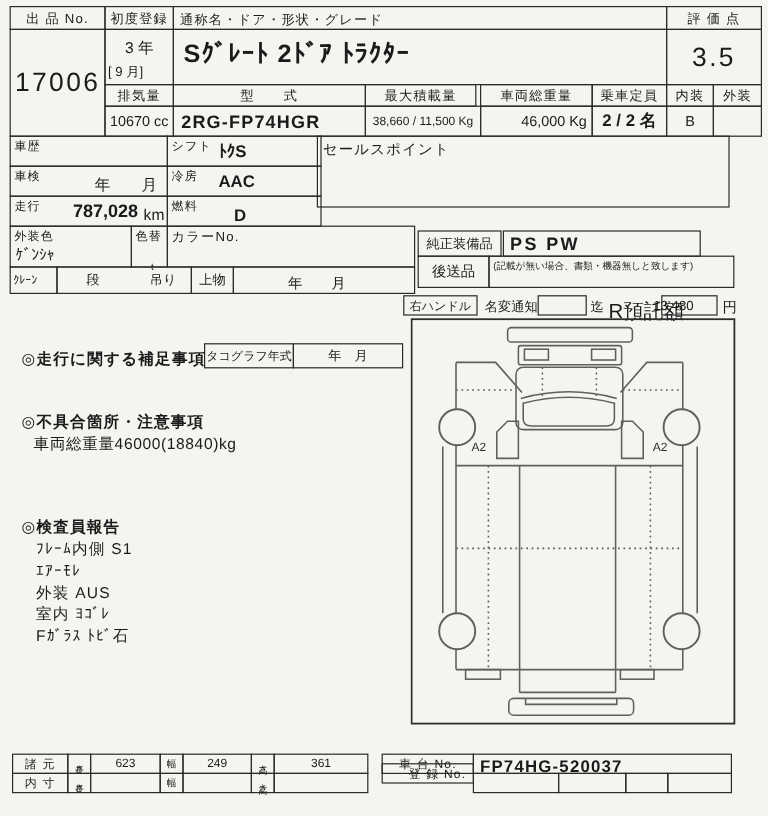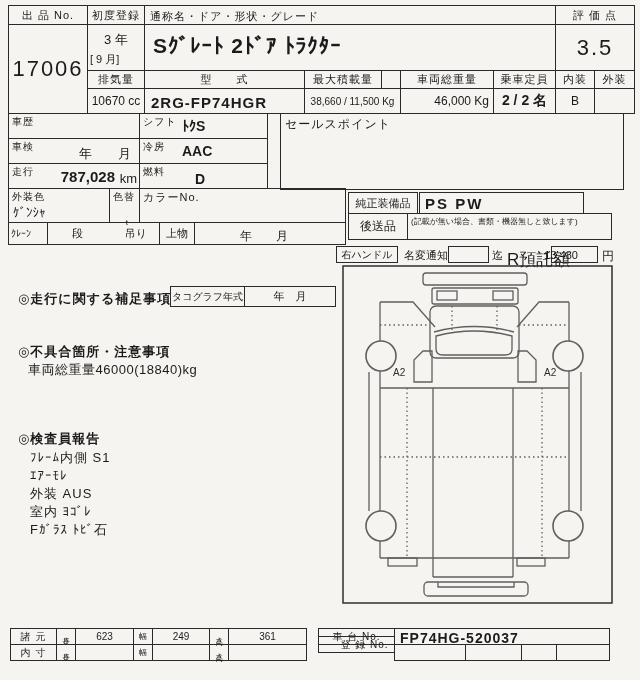--- a/index.html
+++ b/index.html
@@ -53,21 +53,21 @@
   <div class="cell ctr val-lg" style="left:555px;top:24px;width:80px;height:47px;text-align:center;">3.5</div>
 
   <div class="cell hdr" style="left:87px;top:70px;width:58px;height:19px;">排気量</div>
   <div class="cell ctr val-sm" style="left:87px;top:88px;width:58px;height:26px;">10670 cc</div>
 
   <div class="cell hdr" style="left:144px;top:70px;width:161px;height:19px;">型　　式</div>
   <div class="cell" style="left:144px;top:88px;width:161px;height:26px;">
     <span class="val-md" style="position:absolute;left:6px;top:5px;font-weight:bold;">2RG-FP74HGR</span>
   </div>
 
-  <div class="cell hdr" style="left:304px;top:70px;width:78px;height:19px;">最大積載量</div>
+  <div class="cell hdr" style="left:304px;top:70px;width:93px;height:19px;">最大積載量</div>
   <div class="cell ctr val-xs" style="left:304px;top:88px;width:97px;height:26px;">38,660 / 11,500 Kg</div>
 
   <div class="cell hdr" style="left:400px;top:70px;width:94px;height:19px;">車両総重量</div>
   <div class="cell val-sm" style="left:400px;top:88px;width:94px;height:26px;display:flex;align-items:center;justify-content:flex-end;padding-right:4px;">46,000 Kg</div>
 
   <div class="cell hdr" style="left:493px;top:70px;width:63px;height:19px;">乗車定員</div>
   <div class="cell ctr" style="left:493px;top:88px;width:63px;height:26px;font-size:14px;font-weight:bold;">2 / 2 名</div>
 
   <div class="cell hdr" style="left:555px;top:70px;width:40px;height:19px;">内装</div>
   <div class="cell hdr" style="left:594px;top:70px;width:41px;height:19px;">外装</div>
@@ -122,21 +122,21 @@
     <span class="tsuri-wrap" style="font-size:11px;margin-right:2px;">
       <i class="t-sup">t</i>
       <span>吊り</span>
     </span>
   </div>
   <div class="cell ctr" style="left:159px;top:222px;width:36px;height:23px;font-size:11px;">上物</div>
   <div class="cell" style="left:194px;top:222px;width:152px;height:23px;">
     <span style="position:absolute;left:45px;top:5px;font-size:12px;">年　　月</span>
   </div>
 
-  <div class="box" style="left:280px;top:113px;width:344px;height:77px;">
+  <div class="box" style="left:264px;top:113px;width:344px;height:60px;">
     <span style="position:absolute;left:4px;top:2px;font-size:12px;letter-spacing:1px;">セールスポイント</span>
     <span style="position:absolute;left:10px;top:22px;font-size:12px;"></span>
   </div>
 
   <div class="cell ctr" style="left:348px;top:192px;width:70px;height:22px;font-size:11px;">純正装備品</div>
   <div class="cell" style="left:419px;top:192px;width:165px;height:22px;">
     <span style="position:absolute;left:5px;top:2px;font-size:15px;font-weight:bold;letter-spacing:2px;">PS PW</span>
   </div>
 
   <div class="cell ctr" style="left:348px;top:213px;width:60px;height:27px;font-size:12px;">後送品</div>

